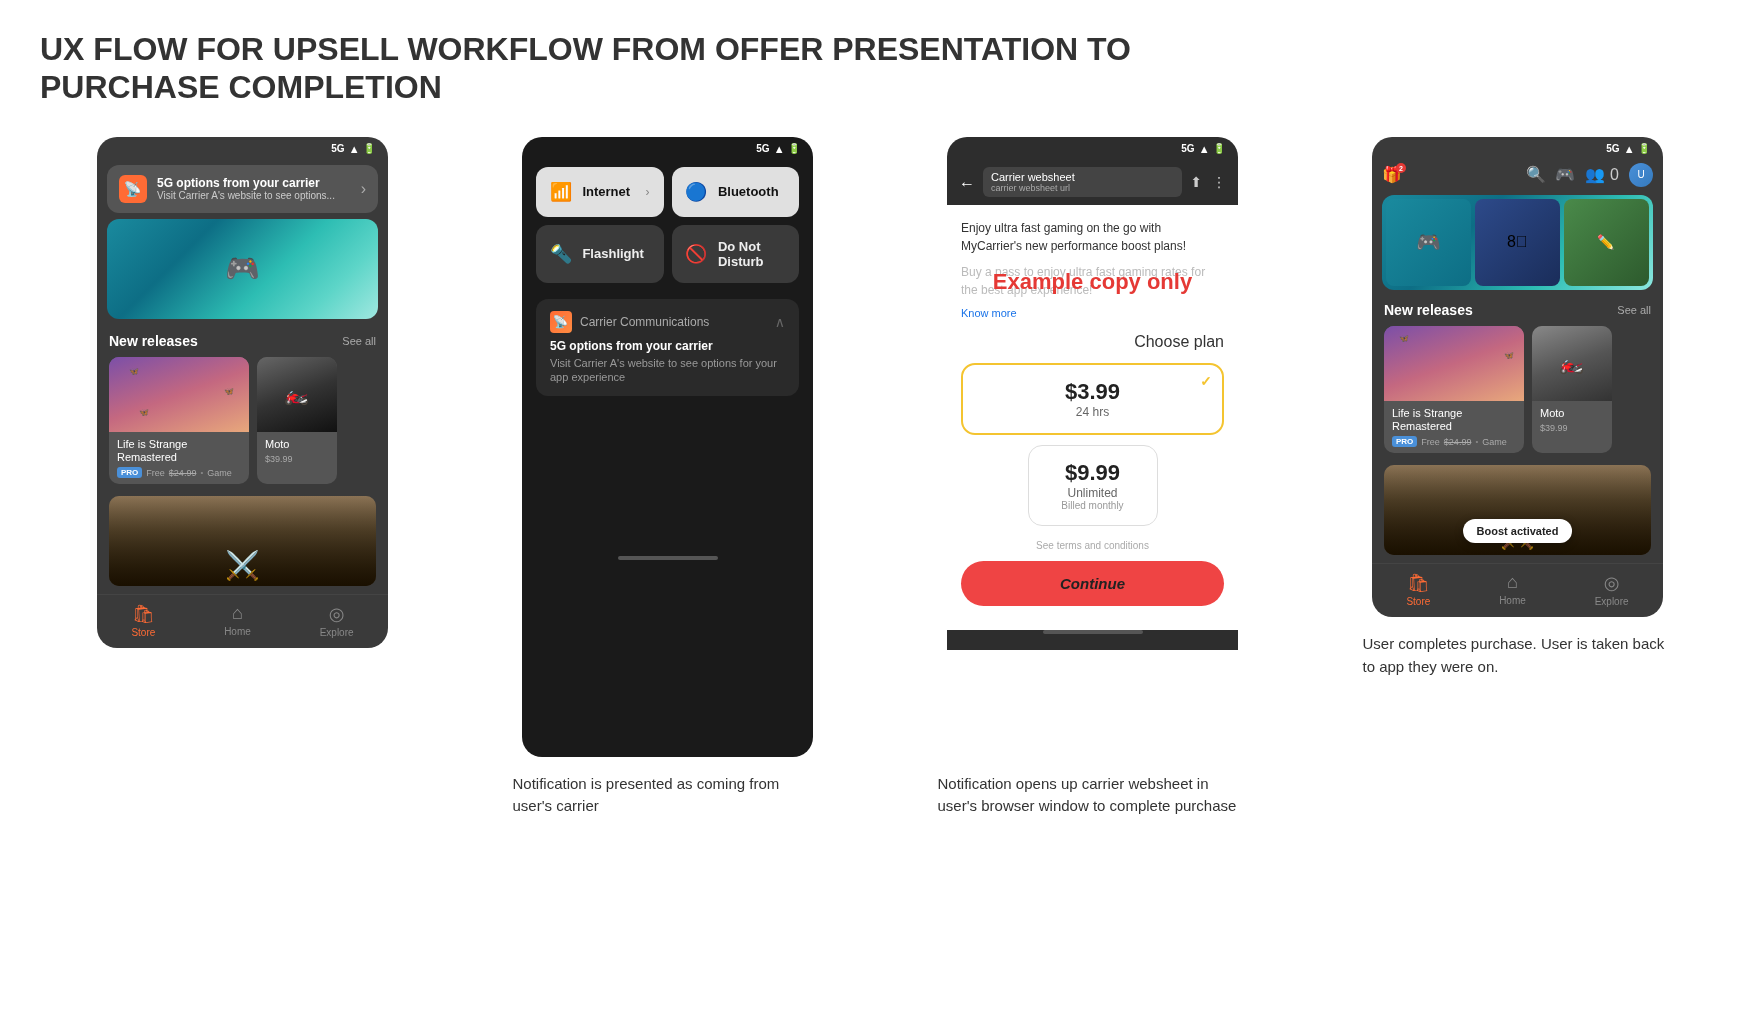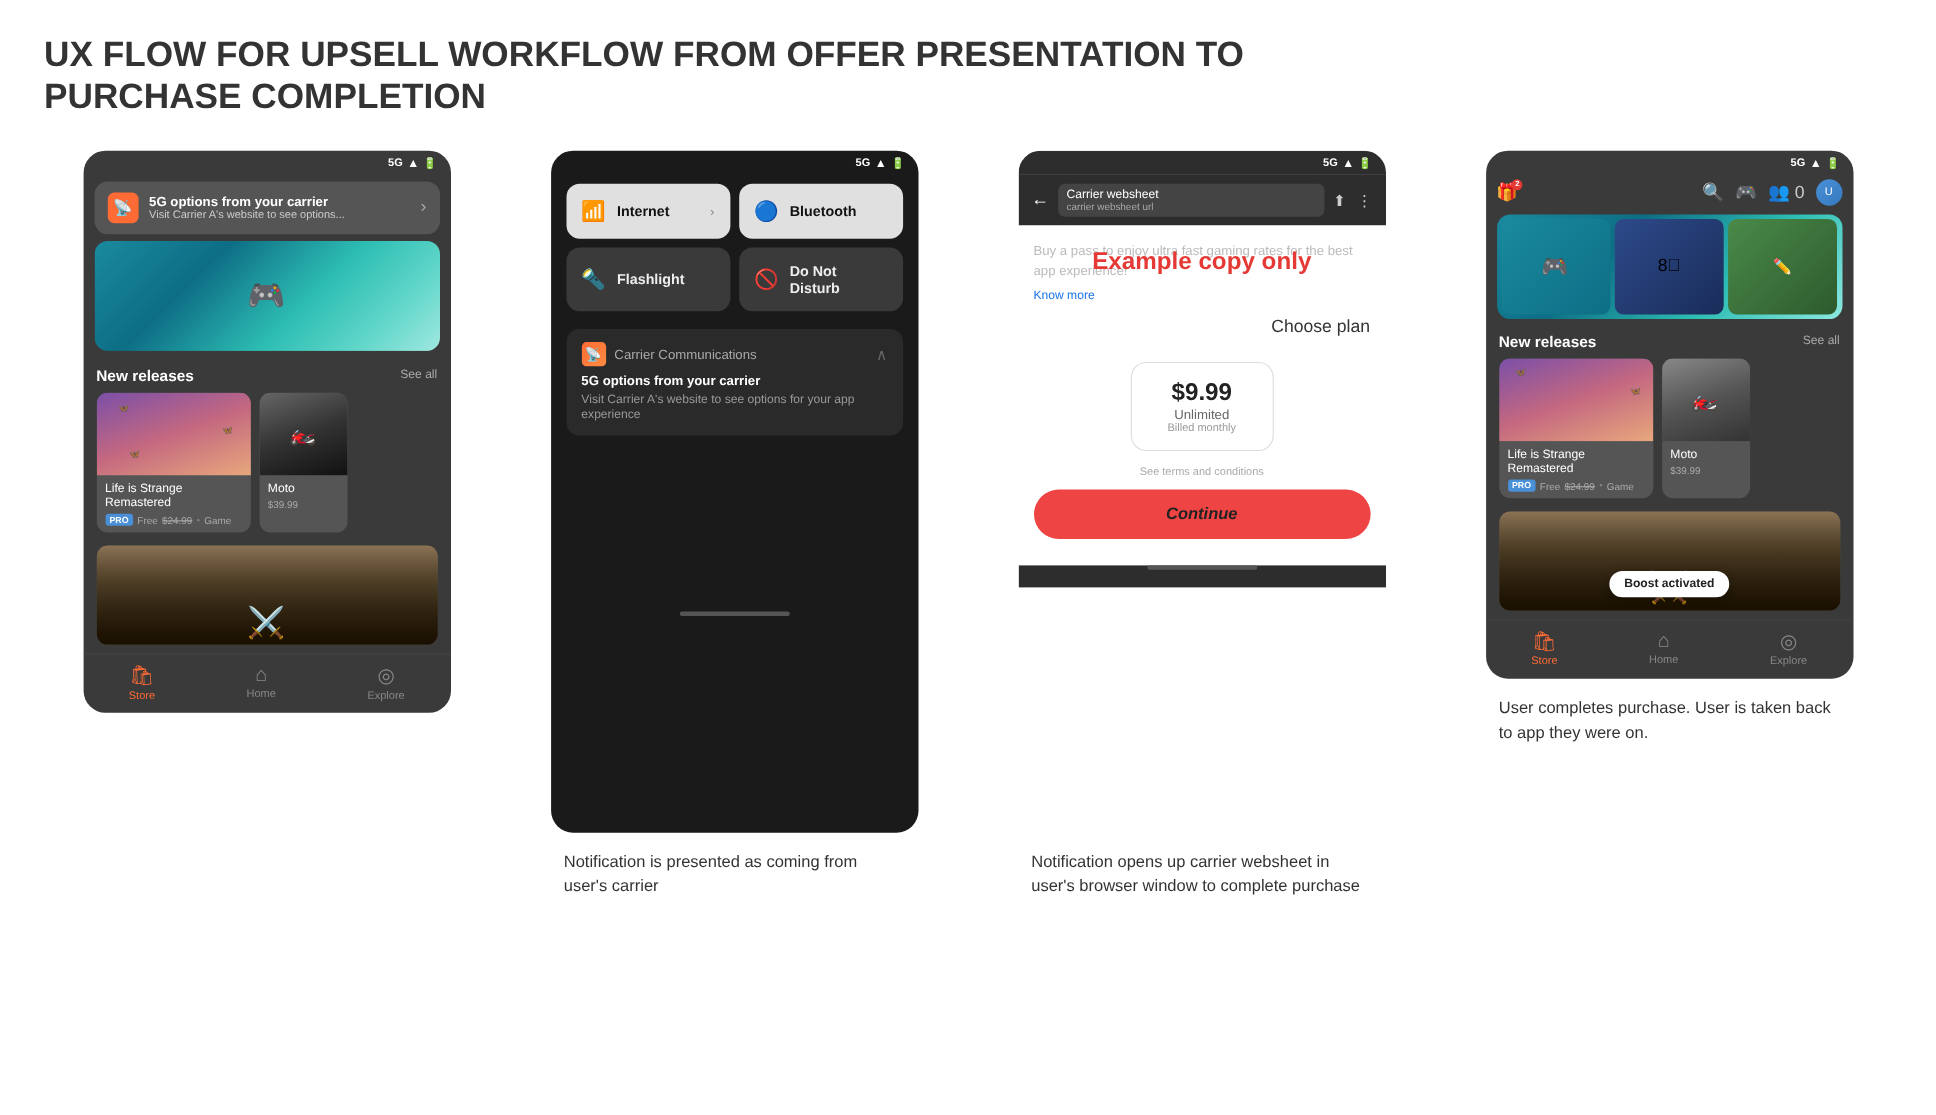--- a/index.html
+++ b/index.html
@@ -28,21 +28,21 @@
     .screen-col {
       display: flex;
       flex-direction: column;
       align-items: center;
       flex: 1;
     }
     .phone-frame {
       border-radius: 20px;
       overflow: hidden;
       position: relative;
-      width: 334px;
+      width: 291px;
     }
     .phone-frame.dark-bg {
       background: #1a1a1a;
     }
     
     .status-bar {
       display: flex;
       justify-content: flex-end;
       align-items: center;
       padding: 6px 12px 4px;
@@ -581,29 +581,34 @@
           <div class="url-sub">carrier websheet url</div>
         </div>
         <div class="header-icons">
           <span class="header-icon">⬆</span>
           <span class="header-icon">⋮</span>
         </div>
       </div>
 
       <div class="websheet-content">
         <div class="promo-text-area">
+          <div class="carrier-promo-text">Enjoy ultra fast gaming on the go with MyCarrier's new performance boost plans!</div>
           <div class="carrier-promo-text" style="color:#bbb;position:relative;">
             <span>Buy a pass to enjoy ultra fast gaming rates for the best app experience!</span>
             <div class="example-copy-overlay">Example copy only</div>
           </div>
         </div>
         <div class="know-more">Know more</div>
         <div class="choose-plan-title">Choose plan</div>
 
         <div class="plan-options">
+          <div class="plan-card selected">
+            <div class="plan-price">$3.99</div>
+            <div class="plan-duration">24 hrs</div>
+          </div>
         </div>
 
         <div class="plan-card-wide">
           <div class="plan-price">$9.99</div>
           <div class="plan-duration">Unlimited</div>
           <div class="plan-note">Billed monthly</div>
         </div>
 
         <div class="terms-text">See terms and conditions</div>
 

